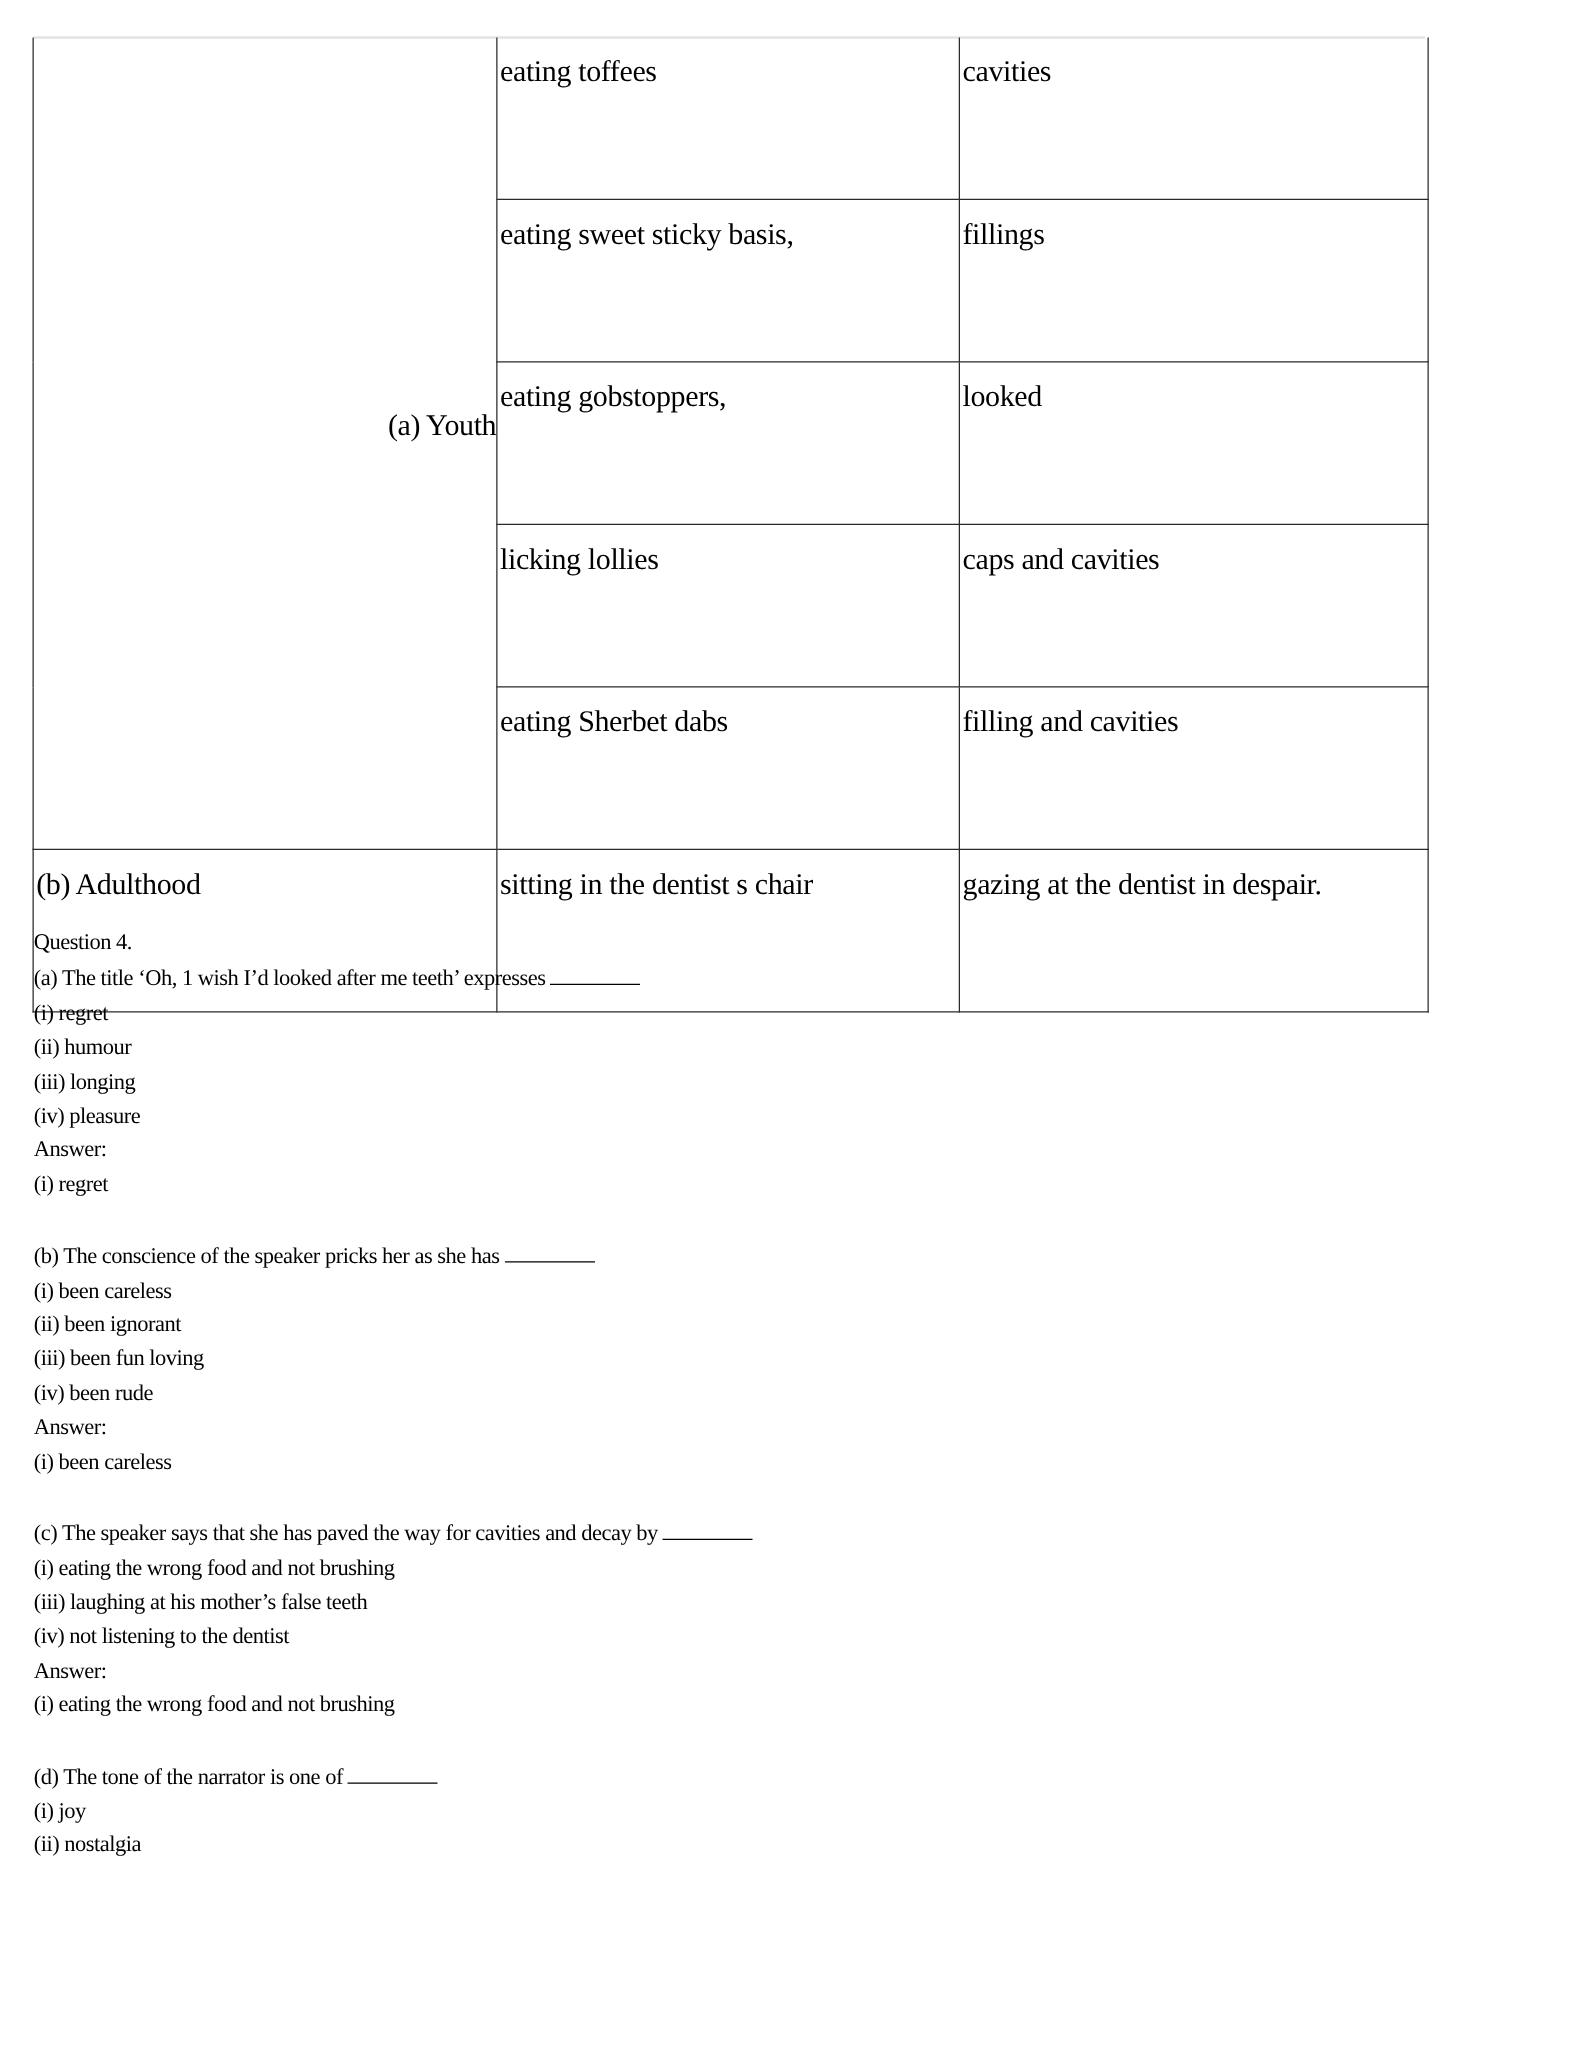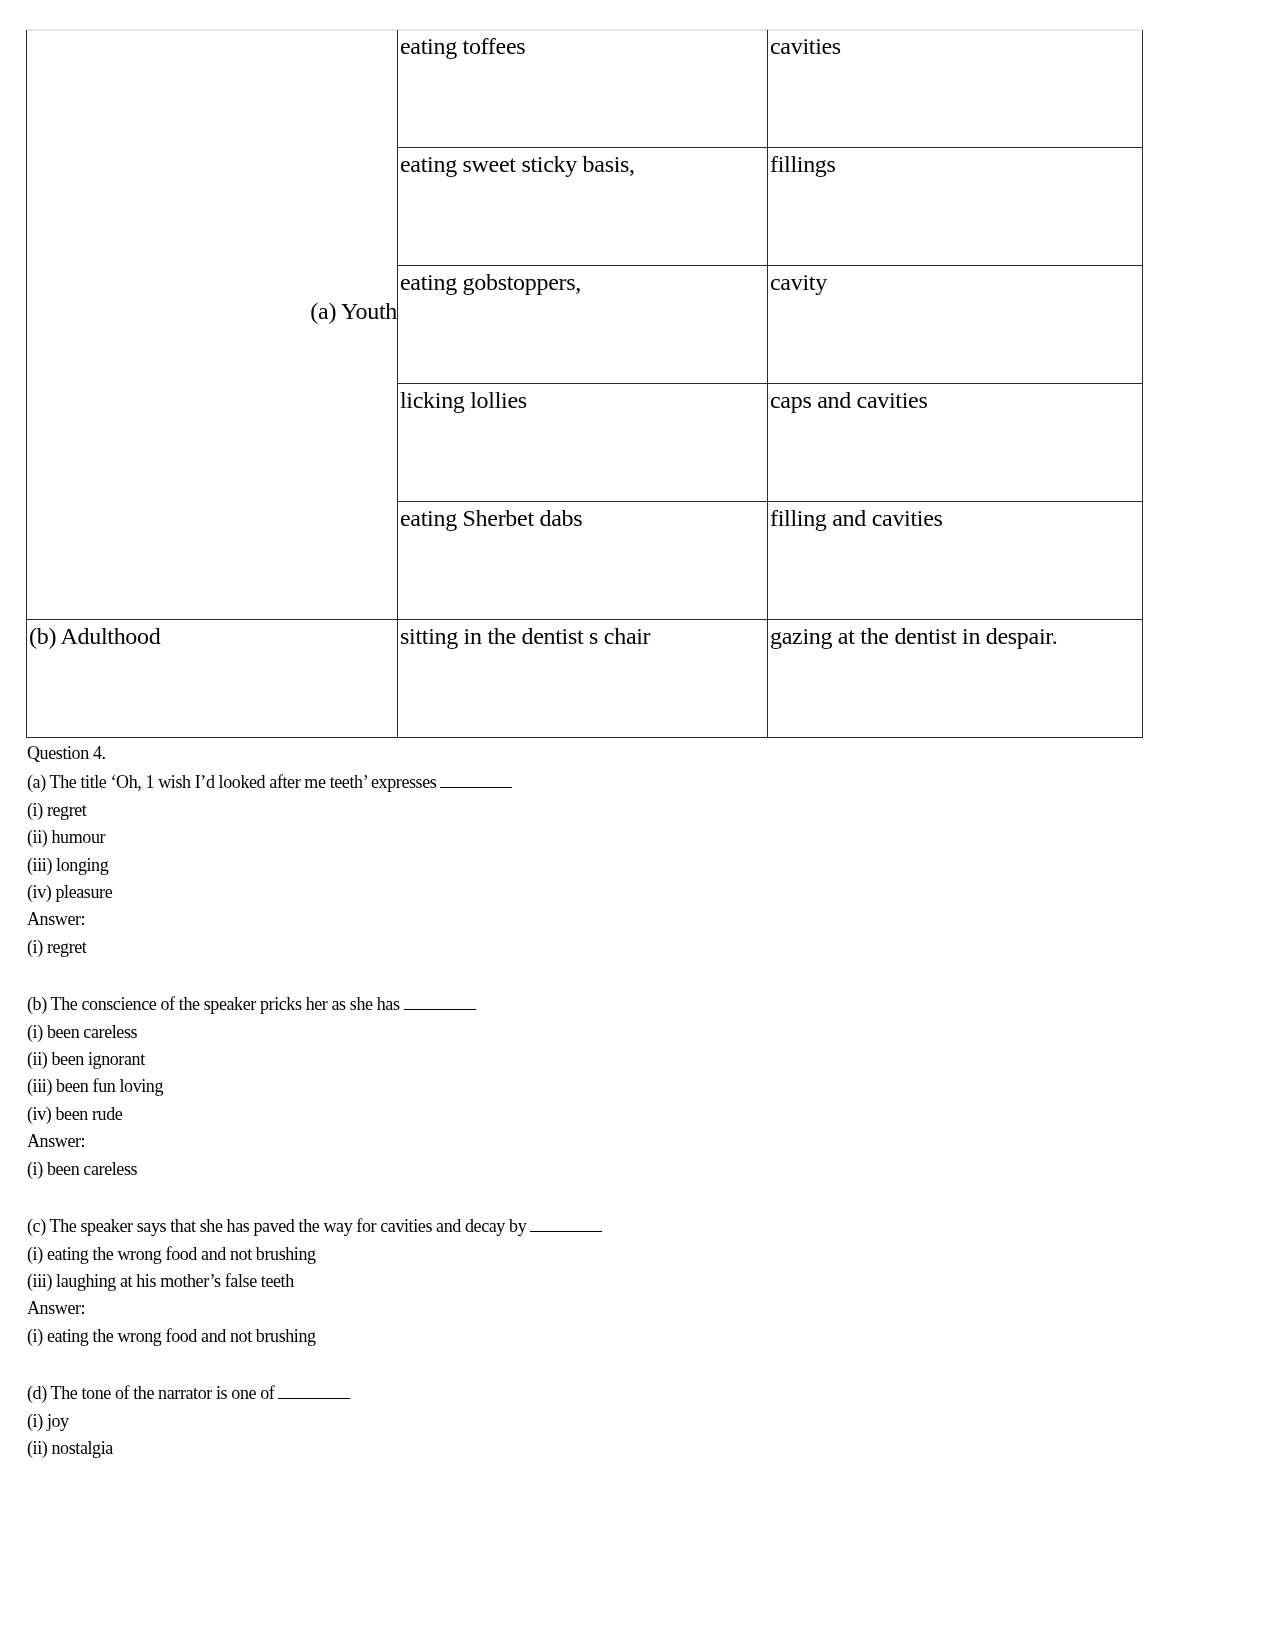--- a/index.html
+++ b/index.html
@@ -47,21 +47,21 @@
     table.poem-table td.stage-youth {
       vertical-align: middle;
       border-bottom: 1.5px solid #2a2a2a;
     }
     table.poem-table td.stage-youth span {
       display: block;
       margin-top: -28px;
       text-align: right;
     }
     table.poem-table td.cell-text {
-      padding-top: 2px;
+      padding-top: 14px;
     }
     .content {
       position: absolute;
       left: 27px;
       top: 740px;
       width: 1220px;
       font-size: 18px;
       line-height: 27.4px;
       letter-spacing: -0.4px;
     }
@@ -94,21 +94,21 @@
     </td>
     <td class="cell-text">eating toffees</td>
     <td class="cell-text">cavities</td>
   </tr>
   <tr>
     <td class="cell-text">eating sweet sticky basis,</td>
     <td class="cell-text">fillings</td>
   </tr>
   <tr>
     <td class="cell-text">eating gobstoppers,</td>
-    <td class="cell-text">cavity</td>
+    <td class="cell-text">looked</td>
   </tr>
   <tr>
     <td class="cell-text">licking lollies</td>
     <td class="cell-text">caps and cavities</td>
   </tr>
   <tr>
     <td class="cell-text">eating Sherbet dabs</td>
     <td class="cell-text">filling and cavities</td>
   </tr>
   <tr>
@@ -141,20 +141,21 @@
     <span class="line">(iv) been rude</span>
     <span class="line">Answer:</span>
     <span class="line">(i) been careless</span>
   </div>
   <span class="gap"></span>
 
   <div>
     <span class="line"><span>(c) The speaker says that she has paved the way for cavities and decay by</span><span class="blank"></span></span>
     <span class="line">(i) eating the wrong food and not brushing</span>
     <span class="line">(iii) laughing at his mother’s false teeth</span>
+    <span class="line">(iv) not listening to the dentist</span>
     <span class="line">Answer:</span>
     <span class="line">(i) eating the wrong food and not brushing</span>
   </div>
   <span class="gap"></span>
 
   <div>
     <span class="line"><span>(d) The tone of the narrator is one of</span><span class="blank"></span></span>
     <span class="line">(i) joy</span>
     <span class="line">(ii) nostalgia</span>
   </div>

